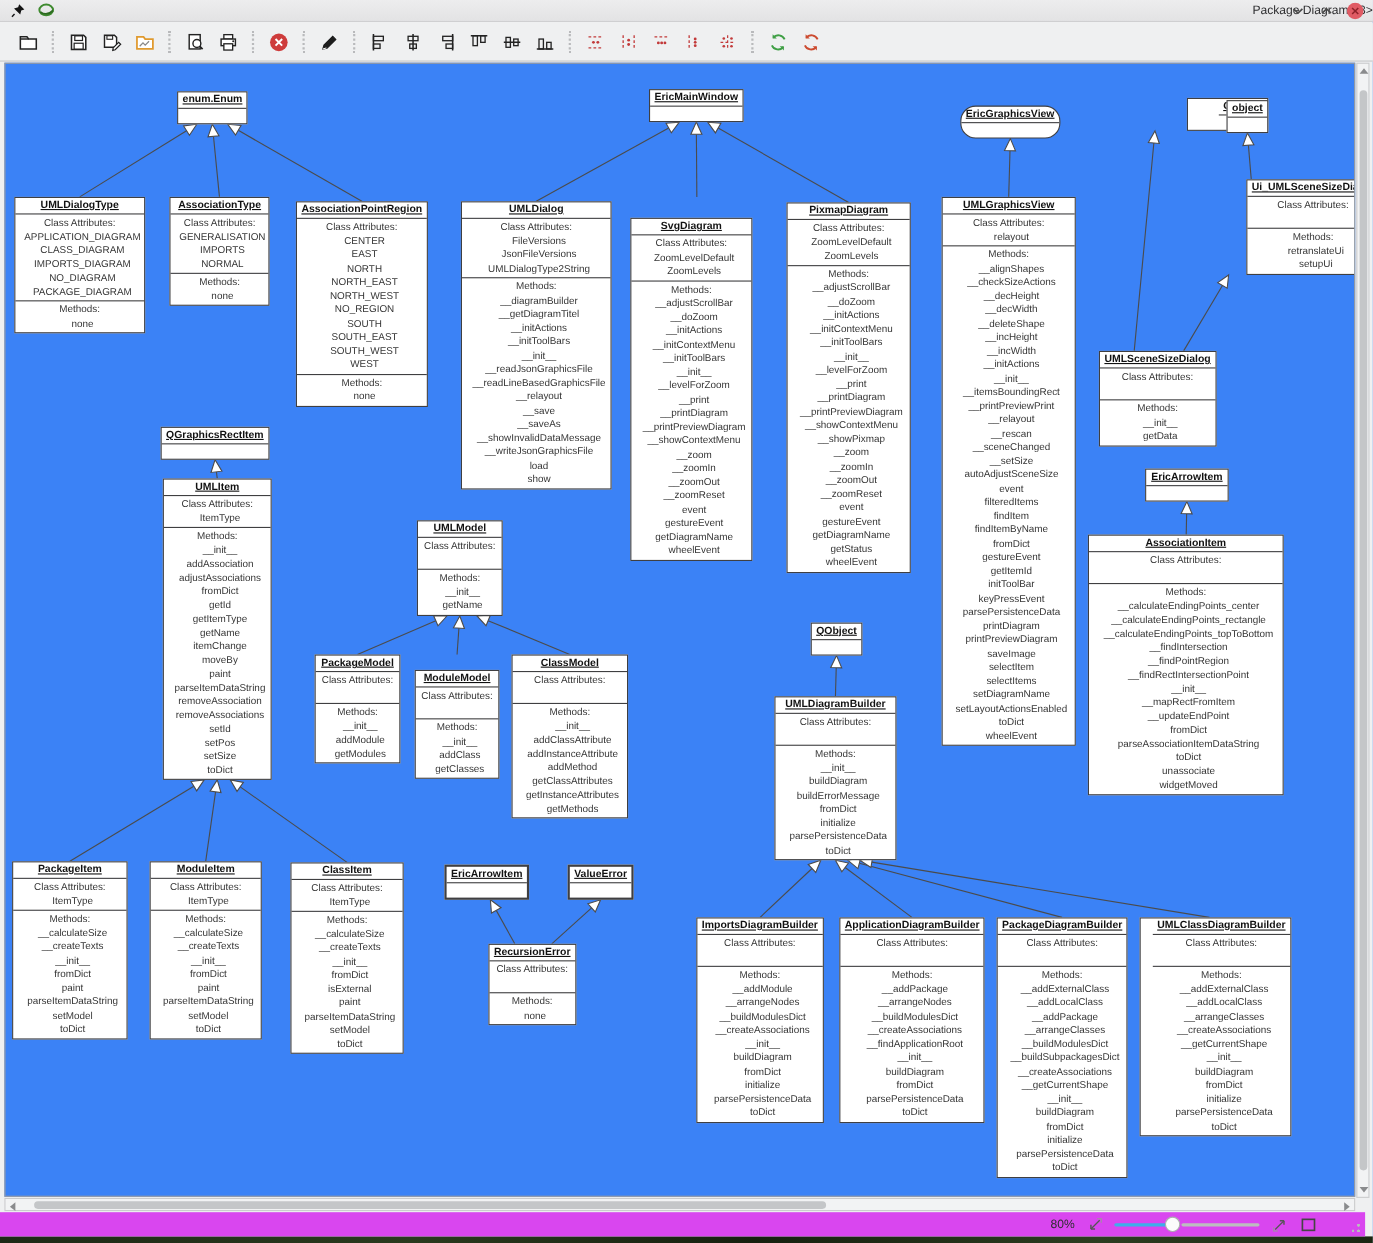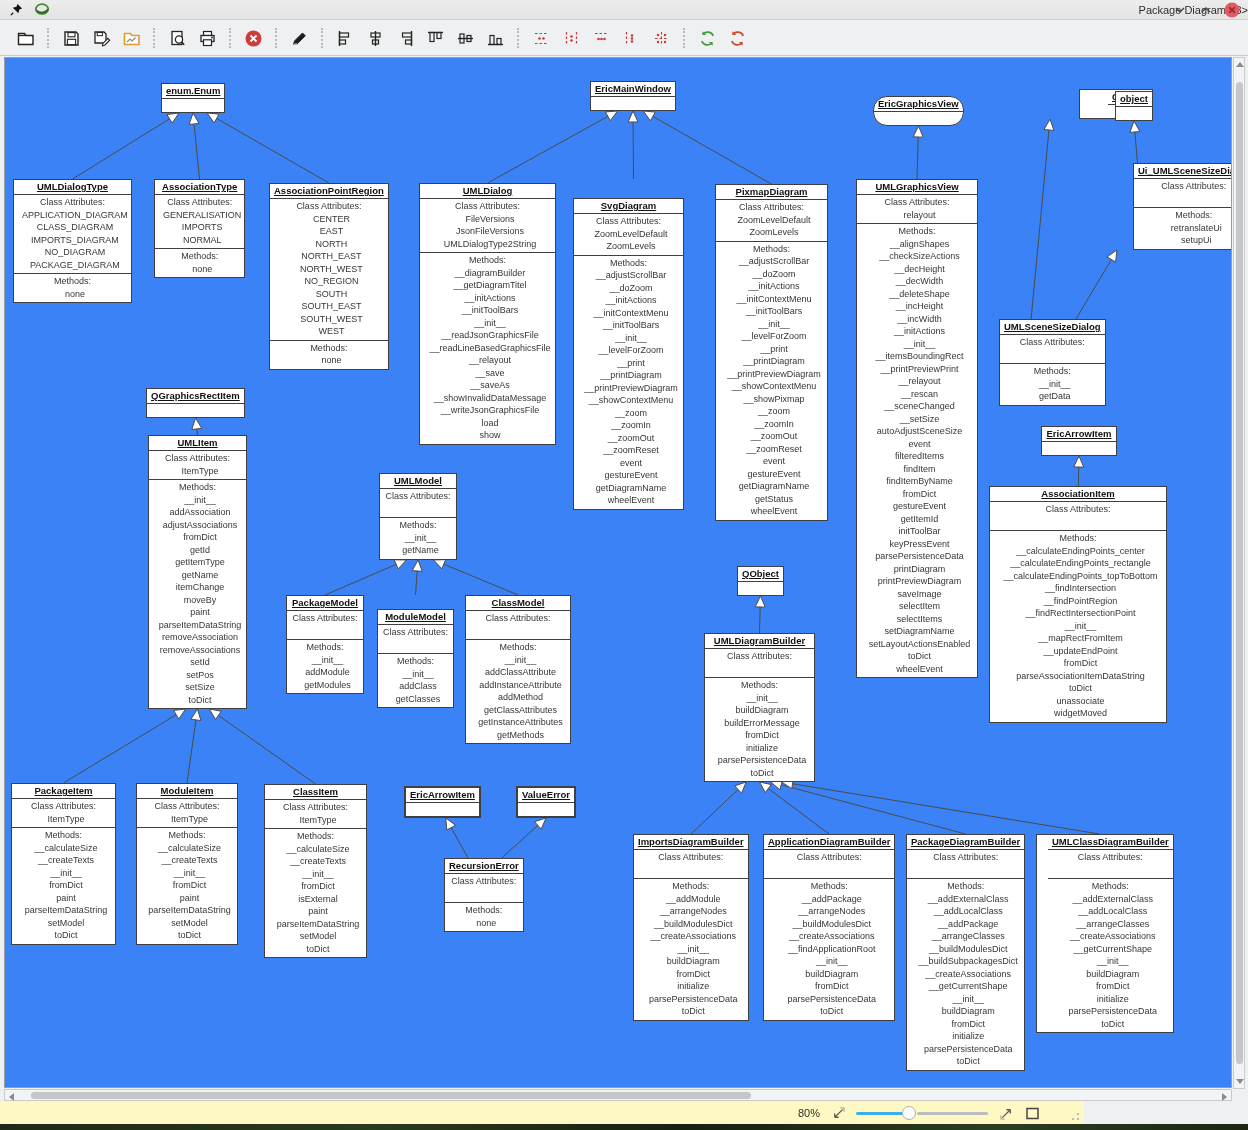--- a/index.html
+++ b/index.html
@@ -50,22 +50,22 @@
     background:#f2f3f4; border:1px solid #cacbcd; z-index:4; }
   .vscroll .thumb { position:absolute; top:14px; height:1000px; left:2px; width:7px;
     background:#c4c6c8; border-radius:4px; }
   .sb-arrow { position:absolute; width:0; height:0; }
   .sb-left  { left:4px; top:3px; border-top:4px solid transparent; border-bottom:4px solid transparent; border-right:5px solid #8a8b8d; }
   .sb-right { right:4px; top:3px; border-top:4px solid transparent; border-bottom:4px solid transparent; border-left:5px solid #8a8b8d; }
   .sb-up    { top:4px; left:2px; border-left:4px solid transparent; border-right:4px solid transparent; border-bottom:5px solid #8a8b8d; }
   .sb-down  { bottom:4px; left:2px; border-left:4px solid transparent; border-right:4px solid transparent; border-top:5px solid #8a8b8d; }
 
   
-  .statusbar { position:absolute; left:0; top:1102px; width:1084px; height:22px;
-    background:#fef9c3; display:flex; align-items:center; justify-content:flex-end;
+  .statusbar { position:absolute; left:0; top:1102px; width:1241px; height:22px;
+    background:#d946ef; display:flex; align-items:center; justify-content:flex-end;
     gap:10px; padding-right:44px; z-index:5; }
   .zoom-label { font-size:11px; color:#2e2e30; }
   .slider { position:relative; width:132px; height:14px; }
   .slider .track-l { position:absolute; top:6px; left:0; height:3px; background:#3daee9; border-radius:2px; }
   .slider .track-r { position:absolute; top:6px; right:0; height:3px; background:#bcbdbf; border-radius:2px; }
   .slider .handle { position:absolute; top:0; width:14px; height:14px; background:#fcfcfc;
     border:1px solid #adaeb0; border-radius:7px; }
   .grip { position:absolute; right:4px; bottom:3px; width:10px; height:10px;
     background:
       radial-gradient(circle at 8px 8px,#b9babc 1.2px,transparent 1.4px),

